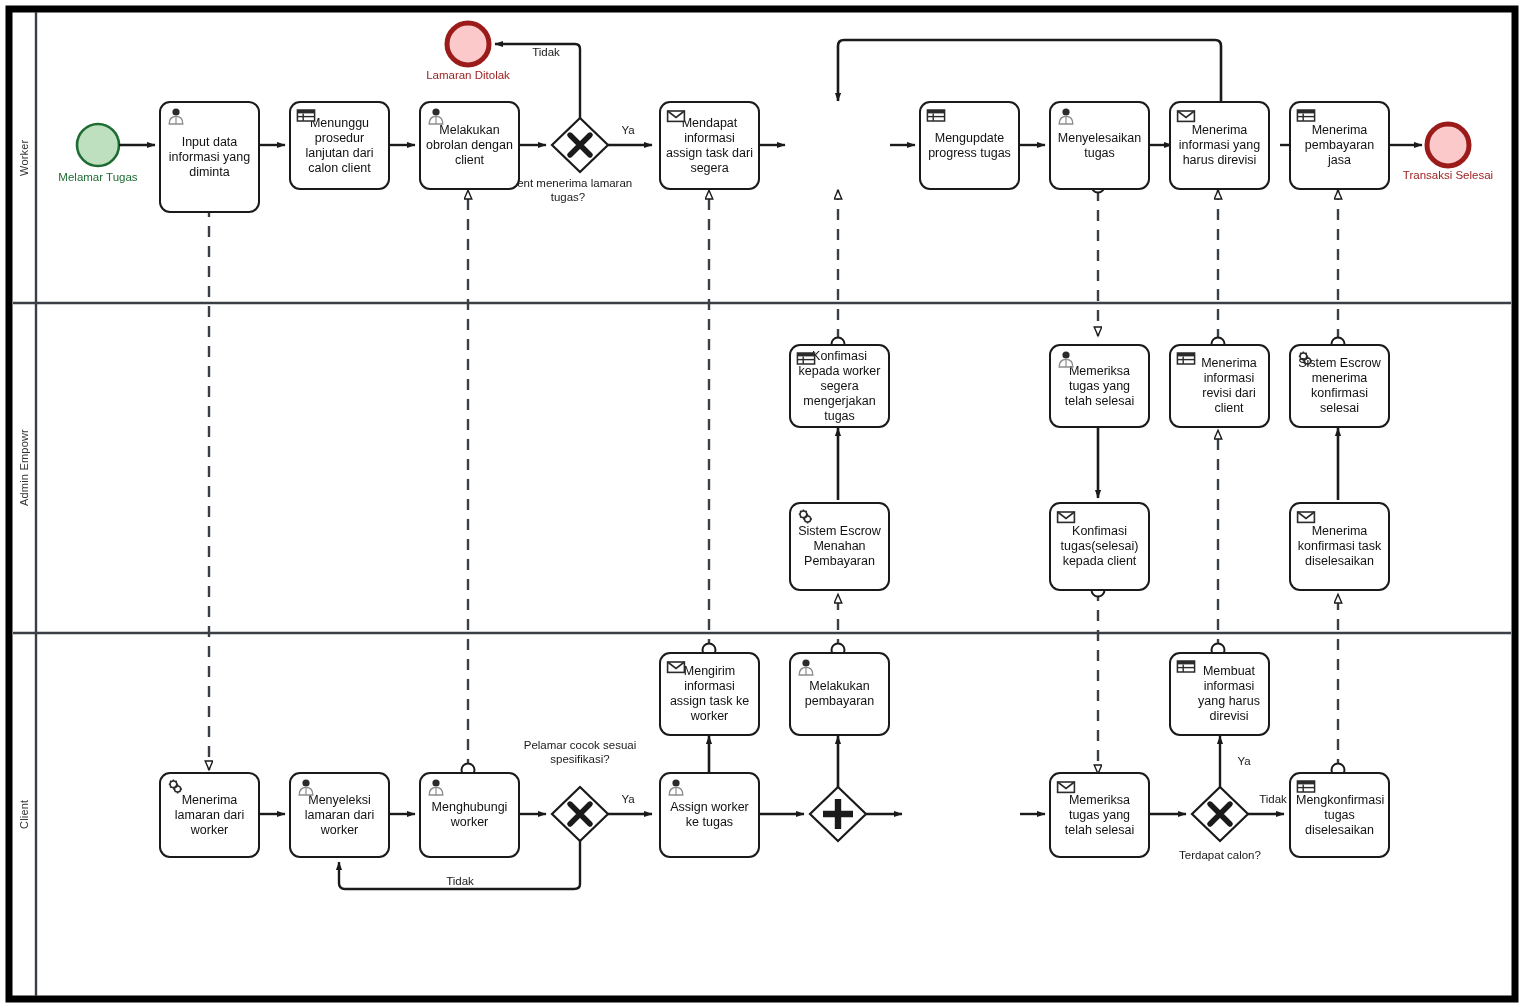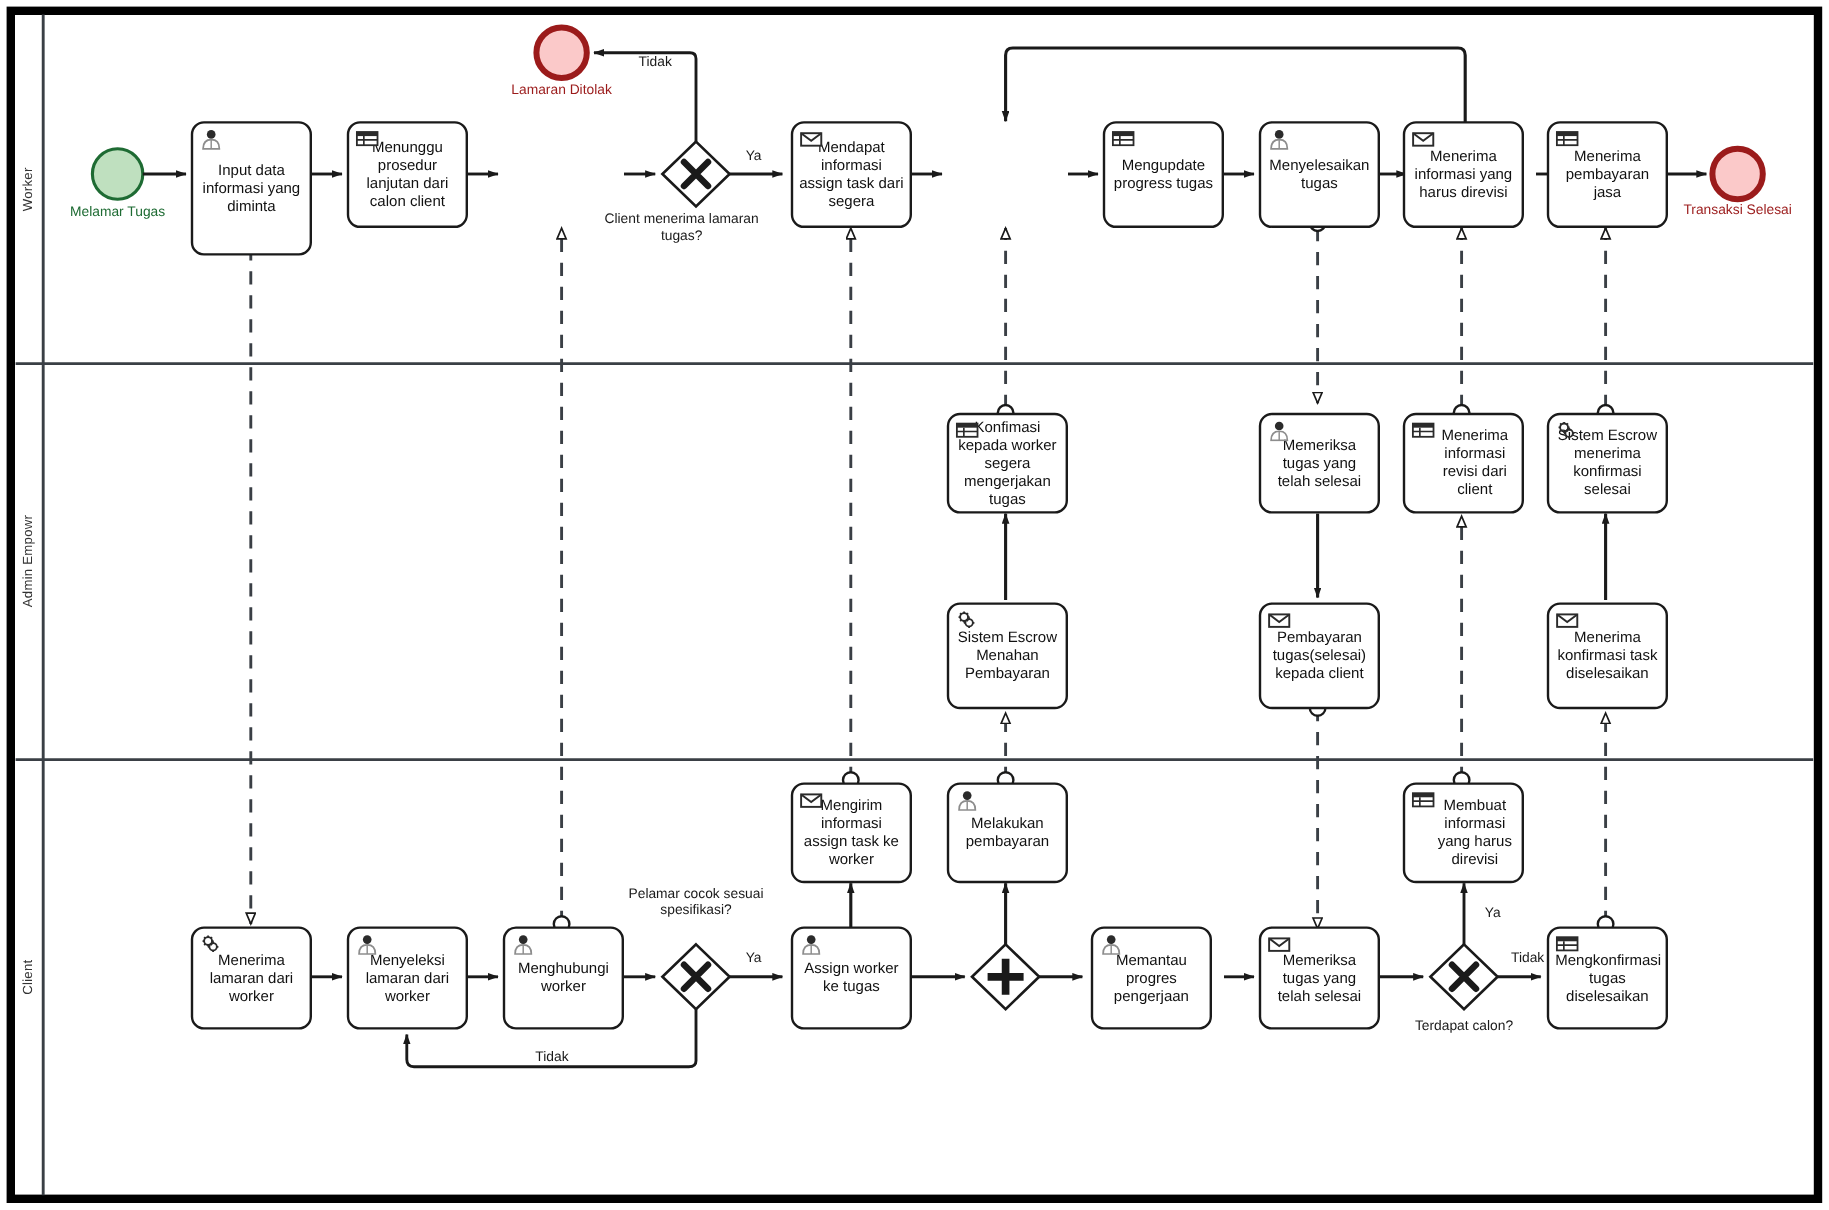--- a/index.html
+++ b/index.html
@@ -209,20 +209,28 @@
   </div>
   <div class="task" style="left:289px;top:101px;width:101px;height:89px;">
     <span class="ticon"><svg viewBox="0 0 20 18" width="20" height="18">
           <rect x="1.4" y="3" width="17.2" height="11" fill="#fff" stroke="#2b2b2b" stroke-width="1.5"></rect>
           <rect x="1.4" y="3" width="17.2" height="3.4" fill="#2b2b2b"></rect>
           <line x1="1.4" y1="9.6" x2="18.6" y2="9.6" stroke="#2b2b2b" stroke-width="1.4"></line>
           <line x1="7.2" y1="6.4" x2="7.2" y2="14" stroke="#2b2b2b" stroke-width="1.4"></line>
         </svg></span>
     <span class="tlabel">Menunggu prosedur lanjutan dari calon client</span>
   </div>
+  <div class="task" style="left:419px;top:101px;width:101px;height:89px;">
+    <span class="ticon"><svg viewBox="0 0 20 18" width="20" height="18">
+          <circle cx="10" cy="5" r="3.6" fill="#2b2b2b"></circle>
+          <path d="M3.2,17 C3.2,11.6 6.2,9.4 10,9.4 C13.8,9.4 16.8,11.6 16.8,17 Z" fill="none" stroke="#8d8d8d" stroke-width="1.4"></path>
+          <path d="M10,9.6 L10,17" stroke="#8d8d8d" stroke-width="1.2"></path>
+        </svg></span>
+    <span class="tlabel">Melakukan obrolan dengan client</span>
+  </div>
   <div class="task" style="left:659px;top:101px;width:101px;height:89px;">
     <span class="ticon"><svg viewBox="0 0 20 18" width="20" height="18">
           <rect x="1.6" y="4" width="16.8" height="10.4" fill="#fff" stroke="#2b2b2b" stroke-width="1.6"></rect>
           <path d="M1.6,4 L10,10.4 L18.4,4" fill="none" stroke="#2b2b2b" stroke-width="1.6"></path>
         </svg></span>
     <span class="tlabel">Mendapat informasi assign task dari segera</span>
   </div>
   <div class="task" style="left:919px;top:101px;width:101px;height:89px;">
     <span class="ticon"><svg viewBox="0 0 20 18" width="20" height="18">
           <rect x="1.4" y="3" width="17.2" height="11" fill="#fff" stroke="#2b2b2b" stroke-width="1.5"></rect>
@@ -283,21 +291,21 @@
           <path d="M3.2,17 C3.2,11.6 6.2,9.4 10,9.4 C13.8,9.4 16.8,11.6 16.8,17 Z" fill="none" stroke="#8d8d8d" stroke-width="1.4"></path>
           <path d="M10,9.6 L10,17" stroke="#8d8d8d" stroke-width="1.2"></path>
         </svg></span>
     <span class="tlabel">Memeriksa tugas yang telah selesai</span>
   </div>
   <div class="task" style="left:1049px;top:502px;width:101px;height:89px;">
     <span class="ticon"><svg viewBox="0 0 20 18" width="20" height="18">
           <rect x="1.6" y="4" width="16.8" height="10.4" fill="#fff" stroke="#2b2b2b" stroke-width="1.6"></rect>
           <path d="M1.6,4 L10,10.4 L18.4,4" fill="none" stroke="#2b2b2b" stroke-width="1.6"></path>
         </svg></span>
-    <span class="tlabel">Pembayaran tugas(selesai) kepada client</span>
+    <span class="tlabel">Konfimasi tugas(selesai) kepada client</span>
   </div>
   <div class="task" style="left:1169px;top:344px;width:101px;height:84px;padding-left:24px;">
     <span class="ticon"><svg viewBox="0 0 20 18" width="20" height="18">
           <rect x="1.4" y="3" width="17.2" height="11" fill="#fff" stroke="#2b2b2b" stroke-width="1.5"></rect>
           <rect x="1.4" y="3" width="17.2" height="3.4" fill="#2b2b2b"></rect>
           <line x1="1.4" y1="9.6" x2="18.6" y2="9.6" stroke="#2b2b2b" stroke-width="1.4"></line>
           <line x1="7.2" y1="6.4" x2="7.2" y2="14" stroke="#2b2b2b" stroke-width="1.4"></line>
         </svg></span>
     <span class="tlabel">Menerima informasi revisi dari client</span>
   </div>
@@ -363,28 +371,20 @@
     <span class="tlabel">Melakukan pembayaran</span>
   </div>
   <div class="task" style="left:659px;top:772px;width:101px;height:86px;">
     <span class="ticon"><svg viewBox="0 0 20 18" width="20" height="18">
           <circle cx="10" cy="5" r="3.6" fill="#2b2b2b"></circle>
           <path d="M3.2,17 C3.2,11.6 6.2,9.4 10,9.4 C13.8,9.4 16.8,11.6 16.8,17 Z" fill="none" stroke="#8d8d8d" stroke-width="1.4"></path>
           <path d="M10,9.6 L10,17" stroke="#8d8d8d" stroke-width="1.2"></path>
         </svg></span>
     <span class="tlabel">Assign worker ke tugas</span>
   </div>
-  <div class="task" style="left:909px;top:772px;width:101px;height:86px;">
-    <span class="ticon"><svg viewBox="0 0 20 18" width="20" height="18">
-          <circle cx="10" cy="5" r="3.6" fill="#2b2b2b"></circle>
-          <path d="M3.2,17 C3.2,11.6 6.2,9.4 10,9.4 C13.8,9.4 16.8,11.6 16.8,17 Z" fill="none" stroke="#8d8d8d" stroke-width="1.4"></path>
-          <path d="M10,9.6 L10,17" stroke="#8d8d8d" stroke-width="1.2"></path>
-        </svg></span>
-    <span class="tlabel">Memantau progres pengerjaan</span>
-  </div>
   <div class="task" style="left:1049px;top:772px;width:101px;height:86px;">
     <span class="ticon"><svg viewBox="0 0 20 18" width="20" height="18">
           <rect x="1.6" y="4" width="16.8" height="10.4" fill="#fff" stroke="#2b2b2b" stroke-width="1.6"></rect>
           <path d="M1.6,4 L10,10.4 L18.4,4" fill="none" stroke="#2b2b2b" stroke-width="1.6"></path>
         </svg></span>
     <span class="tlabel">Memeriksa tugas yang telah selesai</span>
   </div>
   <div class="task" style="left:1169px;top:652px;width:101px;height:84px;padding-left:24px;">
     <span class="ticon"><svg viewBox="0 0 20 18" width="20" height="18">
           <rect x="1.4" y="3" width="17.2" height="11" fill="#fff" stroke="#2b2b2b" stroke-width="1.5"></rect>

